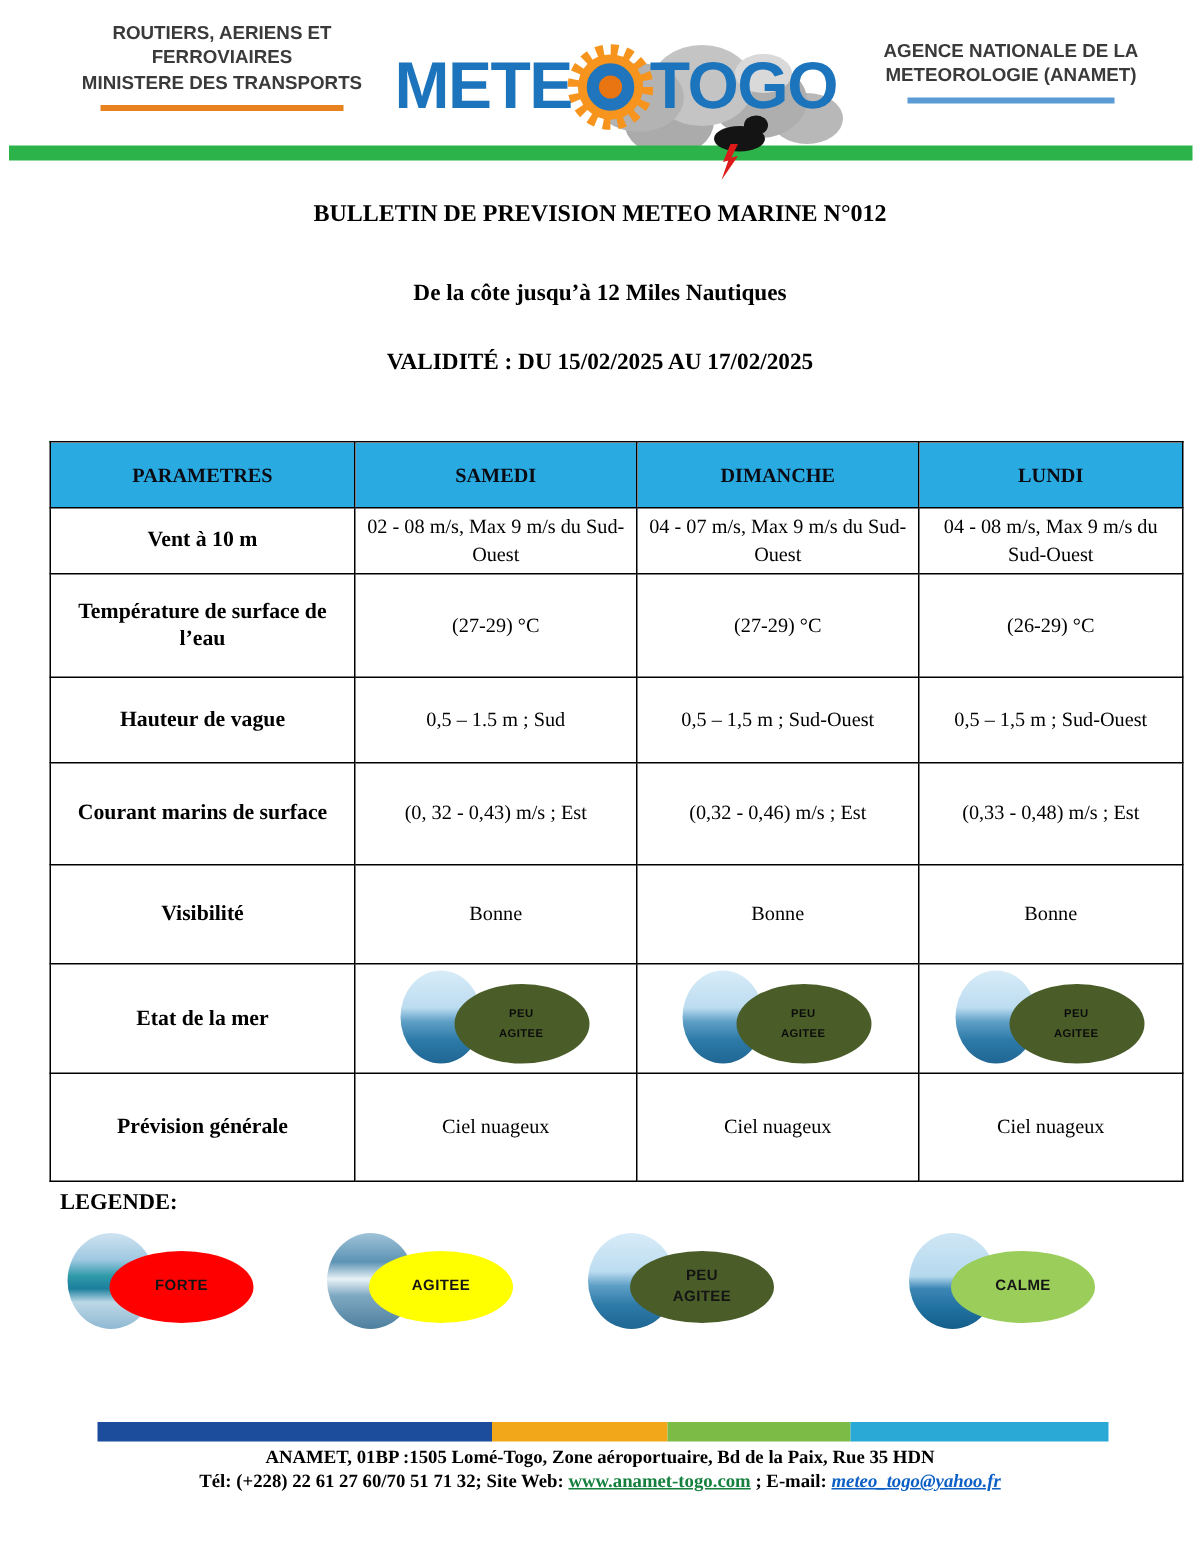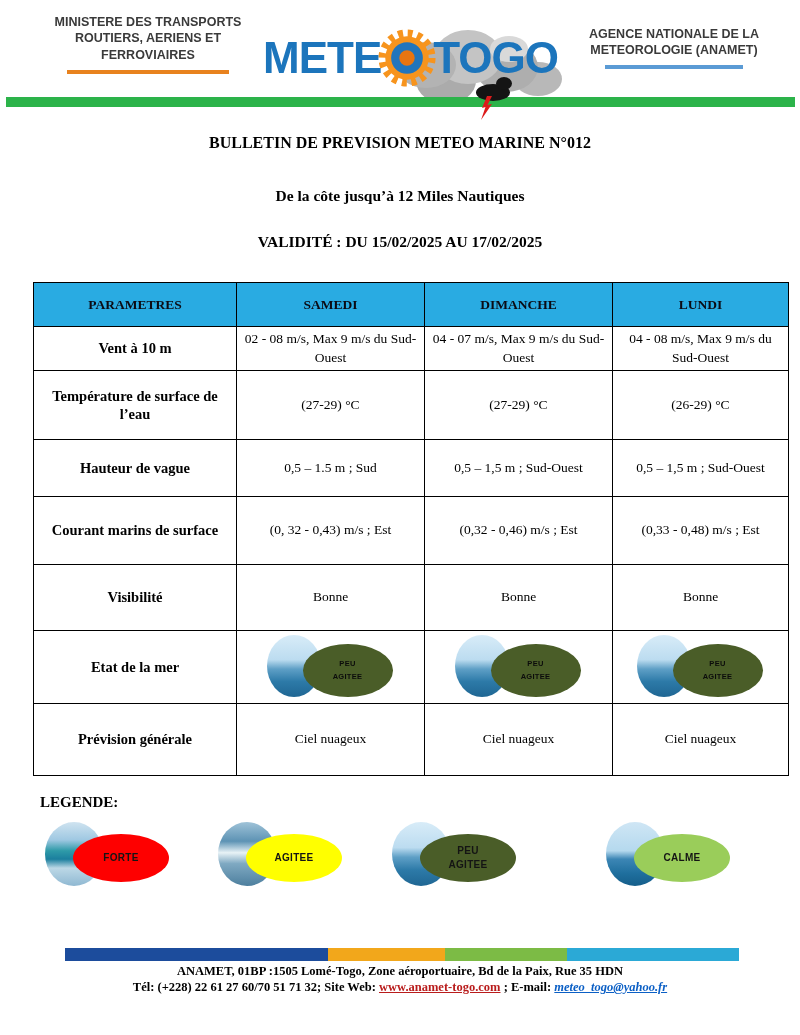--- a/index.html
+++ b/index.html
@@ -41,21 +41,21 @@
   
   .title-main { position:absolute; top:134px; width:100%; text-align:center;
     font-weight:700; font-size:16px; }
   .title-sub { position:absolute; top:187px; width:100%; text-align:center;
     font-weight:700; font-size:15.5px; }
   .title-validity { position:absolute; top:233px; width:100%; text-align:center;
     font-weight:700; font-size:15.5px; }
   .u { text-decoration-thickness:1.5px; text-underline-offset:3px; }
 
   
-  table.main { position:absolute; left:33px; top:282px; width:755px;
+  table.main { position:absolute; left:33px; top:294px; width:755px;
     border-collapse:collapse; table-layout:fixed;border-radius:18px; }
   table.main th, table.main td { border:1.6px solid #000; text-align:center; vertical-align:middle;
     padding:2px 5px; overflow:hidden; }
   table.main th { font-weight:700; font-size:13.5px; color:#0b0b14; }
   td.param { font-weight:700; font-size:14.5px; line-height:1.25; }
   td.val { font-size:13.5px; line-height:1.35; }
   tr.h-head { height:44px; } tr.h-r1 { height:44px; } tr.h-r2 { height:69px; }
   tr.h-r3 { height:57px; } tr.h-r4 { height:68px; } tr.h-r5 { height:66px; }
   tr.h-r6 { height:73px; } tr.h-r7 { height:72px; }
 
@@ -91,22 +91,22 @@
   .footer-line2 { position:absolute; top:980px; width:100%; text-align:center;
     font-weight:700; font-size:12.5px; }
   .footer-link { font-weight:700; text-decoration:underline; cursor:pointer; }
 </style>
 </head>
 <body>
 
 <div class="page">
 
   <div class="ministry-block">
+    <div>ROUTIERS, AERIENS ET FERROVIAIRES</div>
     <div>MINISTERE DES TRANSPORTS</div>
-    <div>ROUTIERS, AERIENS ET FERROVIAIRES</div>
     <div class="ministry-underline" style="background-color: rgb(232, 130, 30);"></div>
   </div>
 
   <div class="logo">
     <div class="logo-cloud"></div>
     <div class="logo-cloud-light"></div>
     <span class="logo-text" style="color: rgb(28, 117, 188);">METE</span>
     <svg class="sun-svg" width="58" height="58" viewBox="0 0 64 64">
       <circle cx="32" cy="32" r="27" fill="none" stroke="#F7941D" stroke-width="9" stroke-dasharray="5.4 5.2"></circle>
       <circle cx="32" cy="32" r="24" fill="#F7941D"></circle>
@@ -254,16 +254,16 @@
   </div>
 
   <div class="footer-bar">
     <div class="fb-seg fb-0" style="background-color: rgb(28, 76, 156);"></div>
     <div class="fb-seg fb-1" style="background-color: rgb(242, 167, 27);"></div>
     <div class="fb-seg fb-2" style="background-color: rgb(124, 187, 69);"></div>
     <div class="fb-seg fb-3" style="background-color: rgb(43, 169, 214);"></div>
   </div>
   <div class="footer-line1">ANAMET, 01BP :1505 Lomé-Togo, Zone aéroportuaire, Bd de la Paix, Rue 35 HDN</div>
   <div class="footer-line2">
-    <span>Tél: (+228) 22 61 27 60/70 51 71 32; Site Web: </span><span class="footer-link" style="color: #b91c1c;">www.anamet-togo.com</span><span> ; E-mail: </span><span class="footer-link" style="color: rgb(11, 95, 197); font-style: italic;">meteo_togo@yahoo.fr</span>
+    <span>Tél: (+228) 22 61 27 60/70 51 71 32; Site Web: </span><span class="footer-link" style="color: #15803d;">www.anamet-togo.com</span><span> ; E-mail: </span><span class="footer-link" style="color: rgb(11, 95, 197); font-style: italic;">meteo_togo@yahoo.fr</span>
   </div>
 
 </div>
 
 </body></html>

